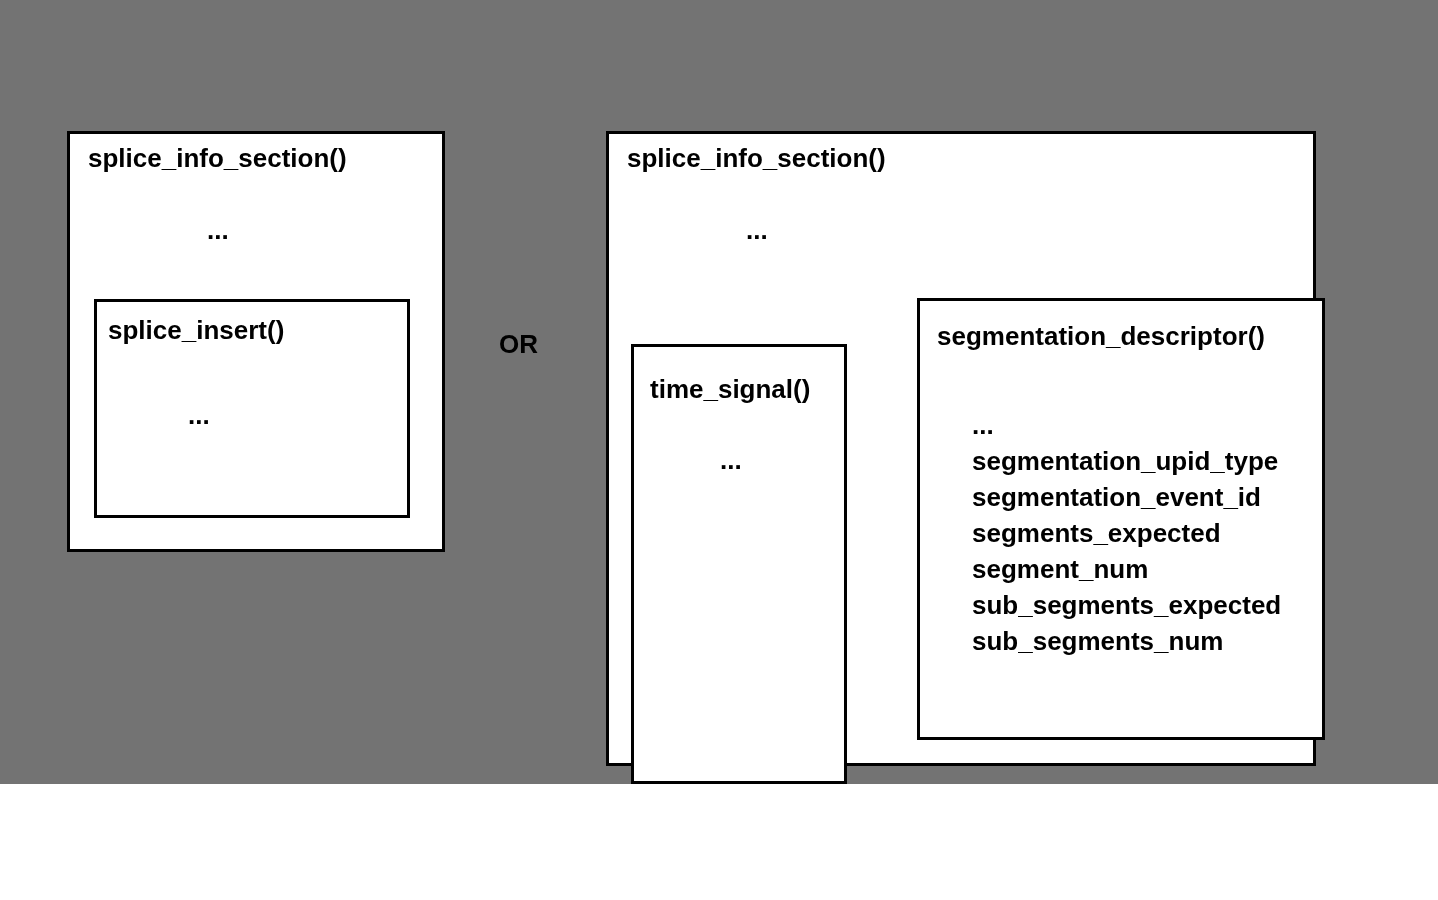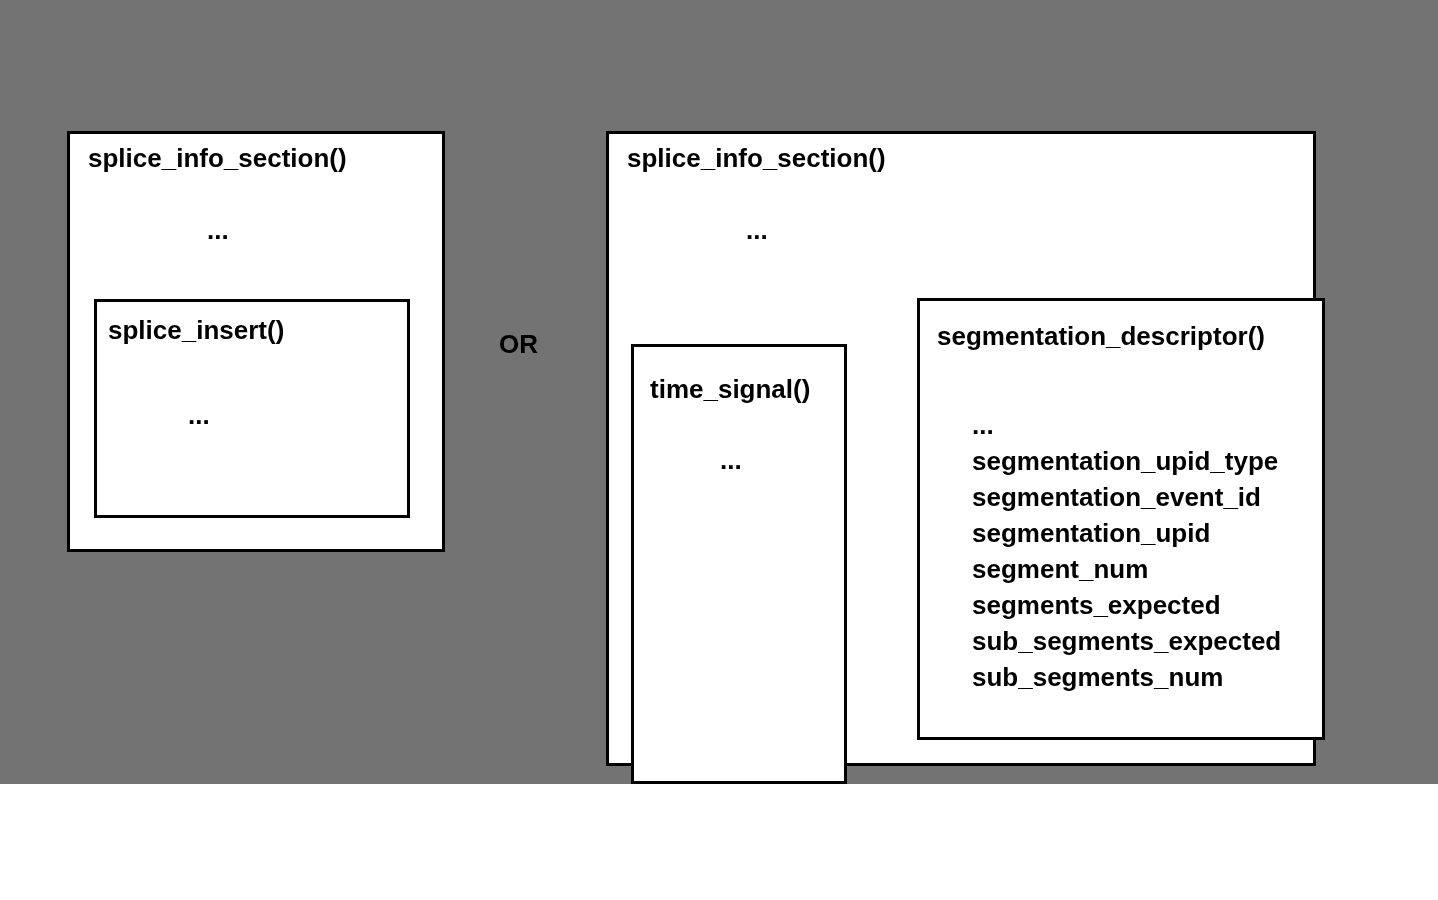--- a/index.html
+++ b/index.html
@@ -94,22 +94,21 @@
       <div class="title">time_signal()</div>
       <div class="dots">...</div>
     </div>
 
     <div class="box box-seg-desc">
       <div class="title">segmentation_descriptor()</div>
       <div class="fields">
         <div>...</div>
         <div>segmentation_upid_type</div>
         <div>segmentation_event_id</div>
-        <div>segmentation_upid</div>
+        <div>segments_expected</div>
         <div>segment_num</div>
-        <div>segments_expected</div>
         <div>sub_segments_expected</div>
         <div>sub_segments_num</div>
       </div>
     </div>
   </div>
 
 </div>
 
 </body></html>

